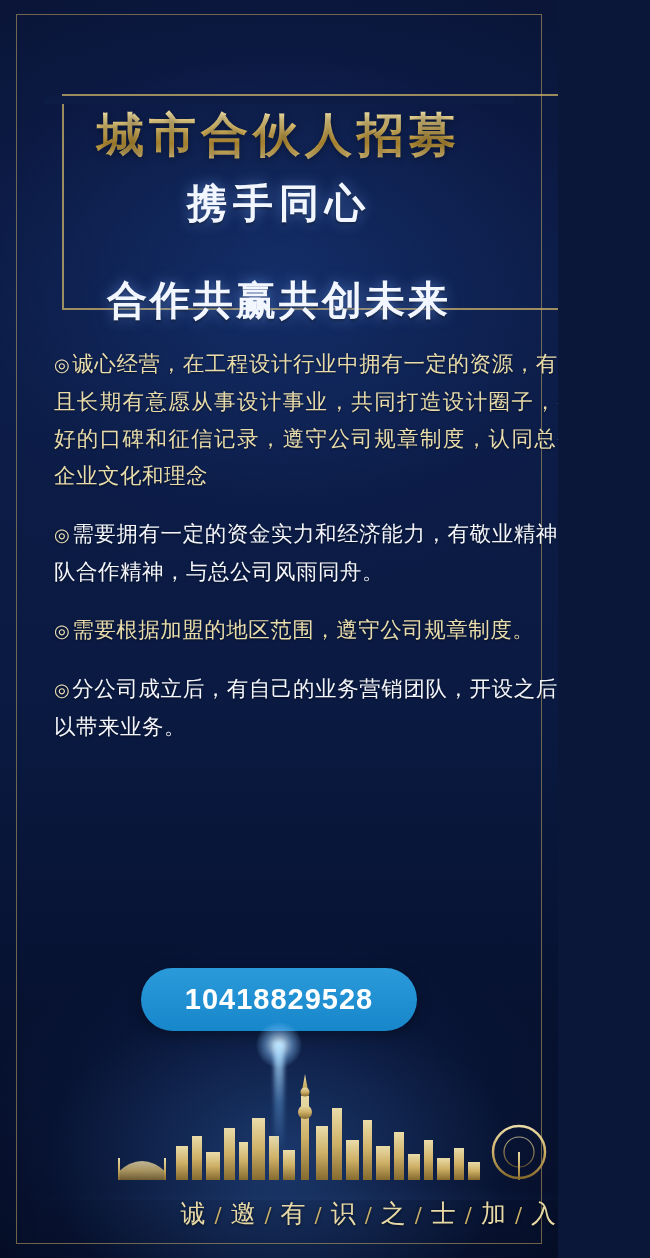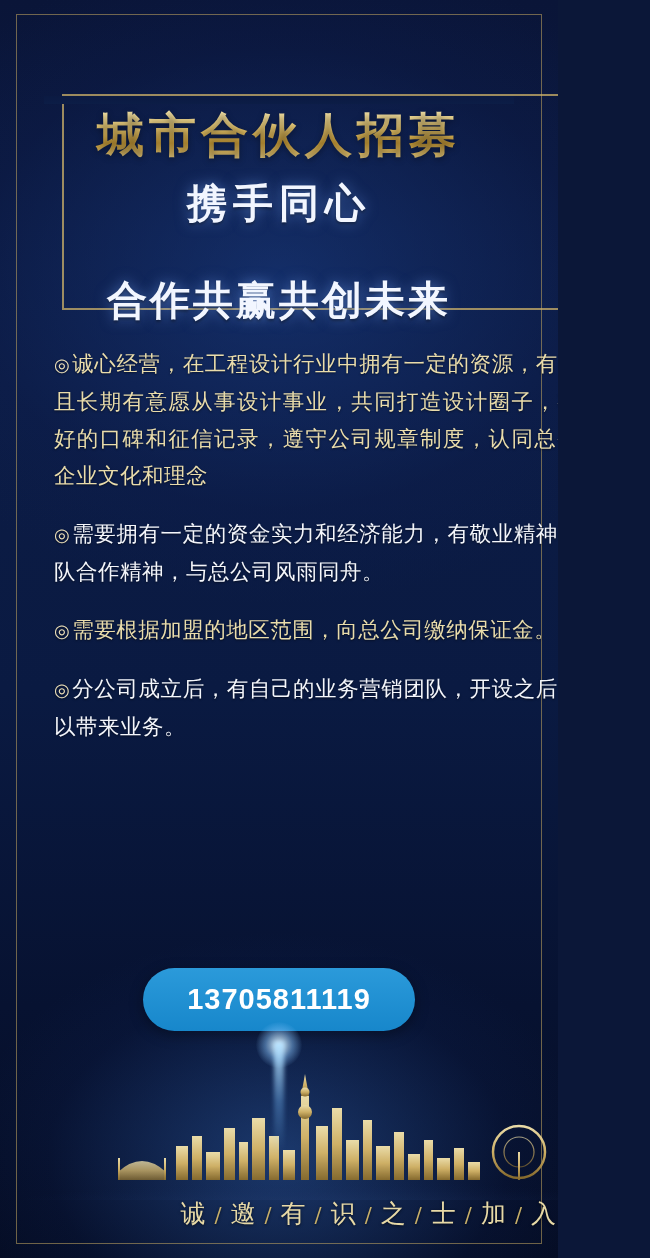--- a/index.html
+++ b/index.html
@@ -209,26 +209,26 @@
 
   <div class="head-box"></div>
   <div class="title-notch"></div>
   <div class="title-main">城市合伙人招募</div>
   <div class="sub1">携手同心</div>
   <div class="sub2">合作共赢共创未来</div>
 
   <div class="body-list">
     <p class="para gold"><span class="bullet">◎</span><span>诚心经营，在工程设计行业中拥有一定的资源，有需求且长期有意愿从事设计事业，共同打造设计圈子，有良好的口碑和征信记录，遵守公司规章制度，认同总公司企业文化和理念</span></p>
     <p class="para white"><span class="bullet">◎</span><span>需要拥有一定的资金实力和经济能力，有敬业精神，团队合作精神，与总公司风雨同舟。</span></p>
-    <p class="para gold"><span class="bullet">◎</span><span>需要根据加盟的地区范围，向总公司缴纳保证金。</span></p>
+    <p class="para gold"><span class="bullet">◎</span><span>需要根据加盟的地区范围，遵守公司规章制度。</span></p>
     <p class="para white"><span class="bullet">◎</span><span>分公司成立后，有自己的业务营销团队，开设之后，可以带来业务。</span></p>
   </div>
 
   <div class="phone-wrap">
-    <button class="phone-btn">13705811119</button>
+    <button class="phone-btn">10418829528</button>
   </div>
 
   <div class="skyline">
     <div class="glow-core"></div>
     <div class="glow-beam"></div>
     <svg width="650" height="200" viewBox="0 0 650 200">
       <defs>
         <linearGradient id="goldGrad" x1="0" y1="0" x2="0" y2="1">
           <stop offset="0%" stop-color="#f6e6ae"></stop>
           <stop offset="50%" stop-color="#d9b868"></stop>

